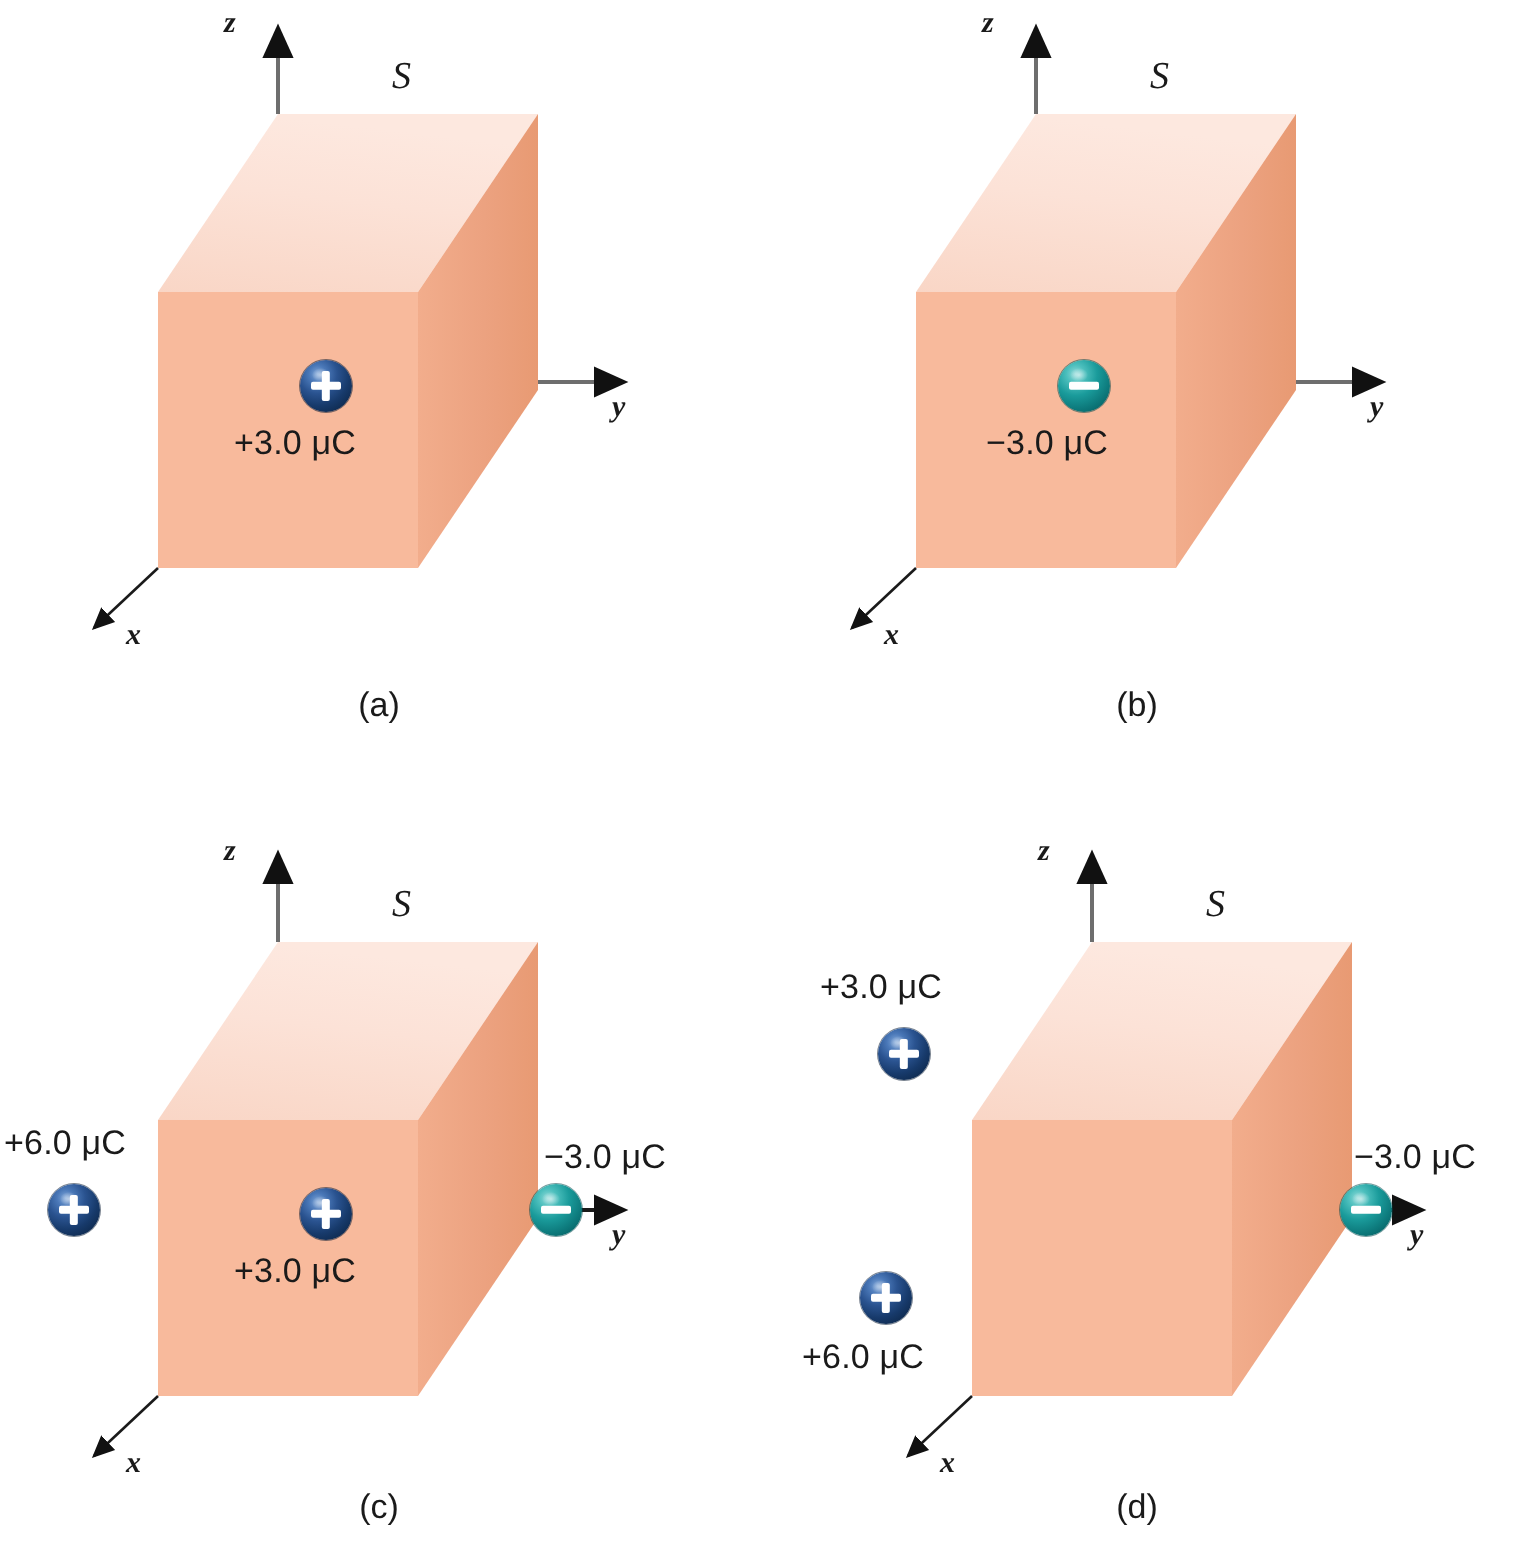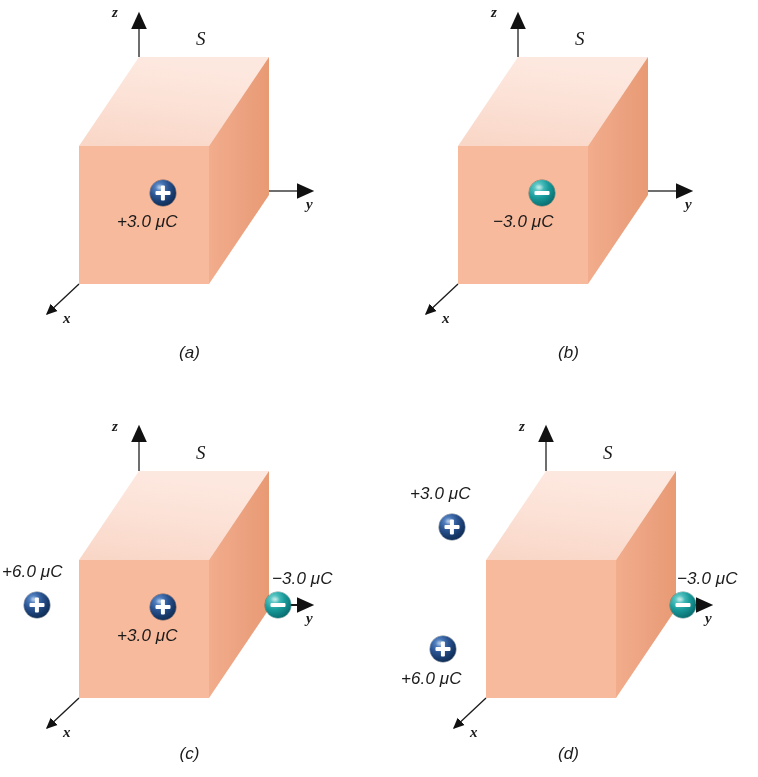--- a/index.html
+++ b/index.html
@@ -37,21 +37,20 @@
     height: 388px;
     overflow: visible;
   }
 
   
   .lbl {
     position: absolute;
     white-space: nowrap;
     color: #1a1a1a;
     line-height: 1;
-    font-style: italic;
   }
   .axis-label {
     font-family: "Liberation Serif", serif;
     font-weight: bold;
     font-style: italic;
     font-size: 15px;
     letter-spacing: 0px;
   }
   .surface-label {
     font-family: "Liberation Serif", serif;

